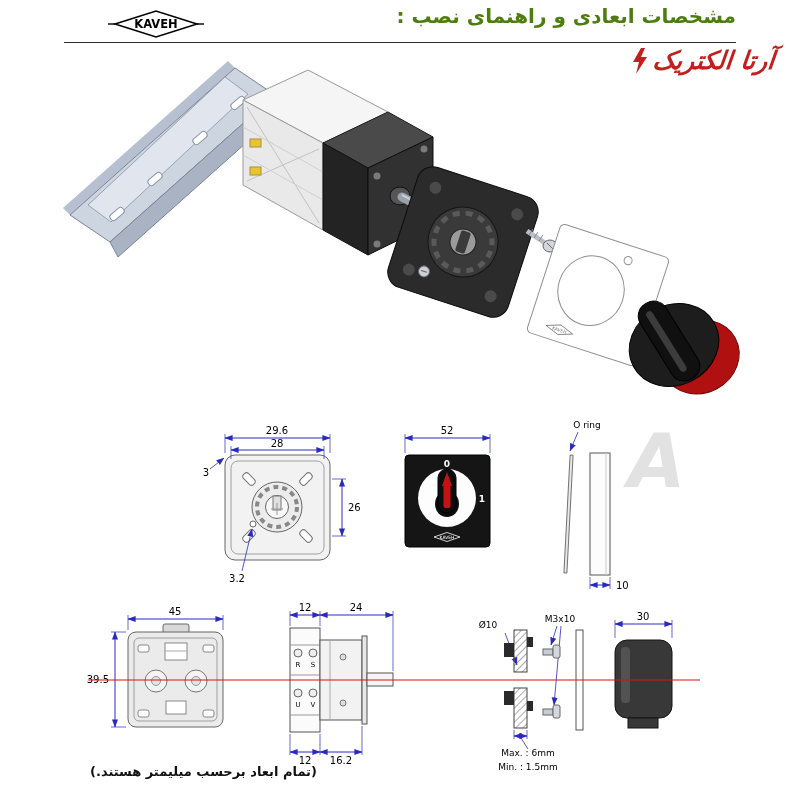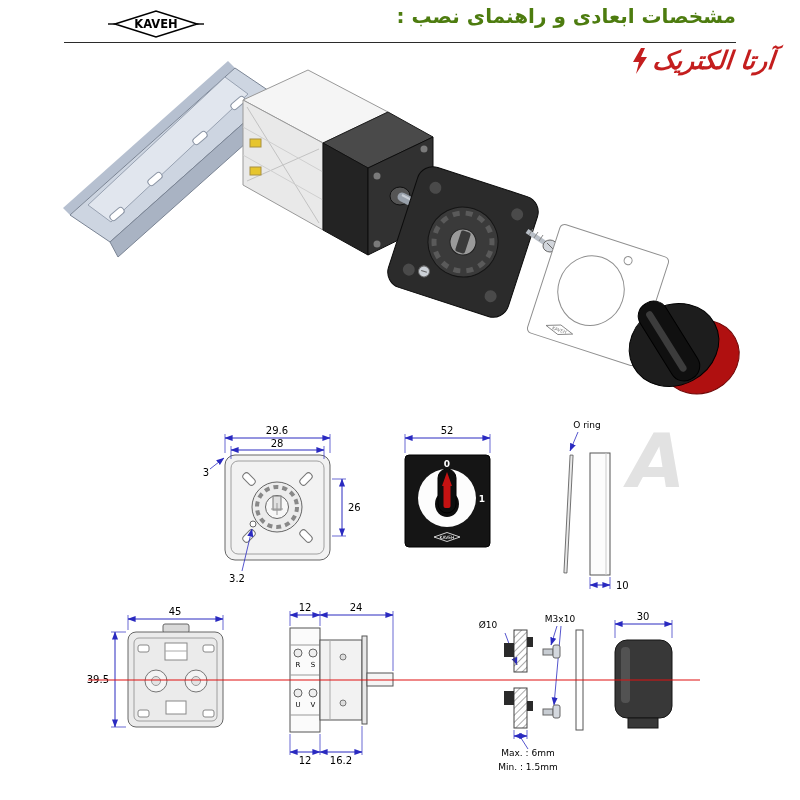--- a/index.html
+++ b/index.html
@@ -320,13 +320,14 @@
         <text x="643" y="565" class="dimtxt">30</text>
         <rect x="615" y="585" width="57" height="78" rx="12" fill="#383838" stroke="#141414"></rect>
         <rect x="621" y="592" width="9" height="56" rx="4" fill="#525252"></rect>
         <rect x="628" y="663" width="30" height="10" fill="#383838" stroke="#141414"></rect>
       </g>
 
       <line x1="88" y1="625" x2="700" y2="625" class="redline"></line>
     </g>
   </svg>
 
+  <div class="footnote" dir="rtl">(تمام ابعاد برحسب میلیمتر هستند.)</div>
 </div>
 
 </body></html>

